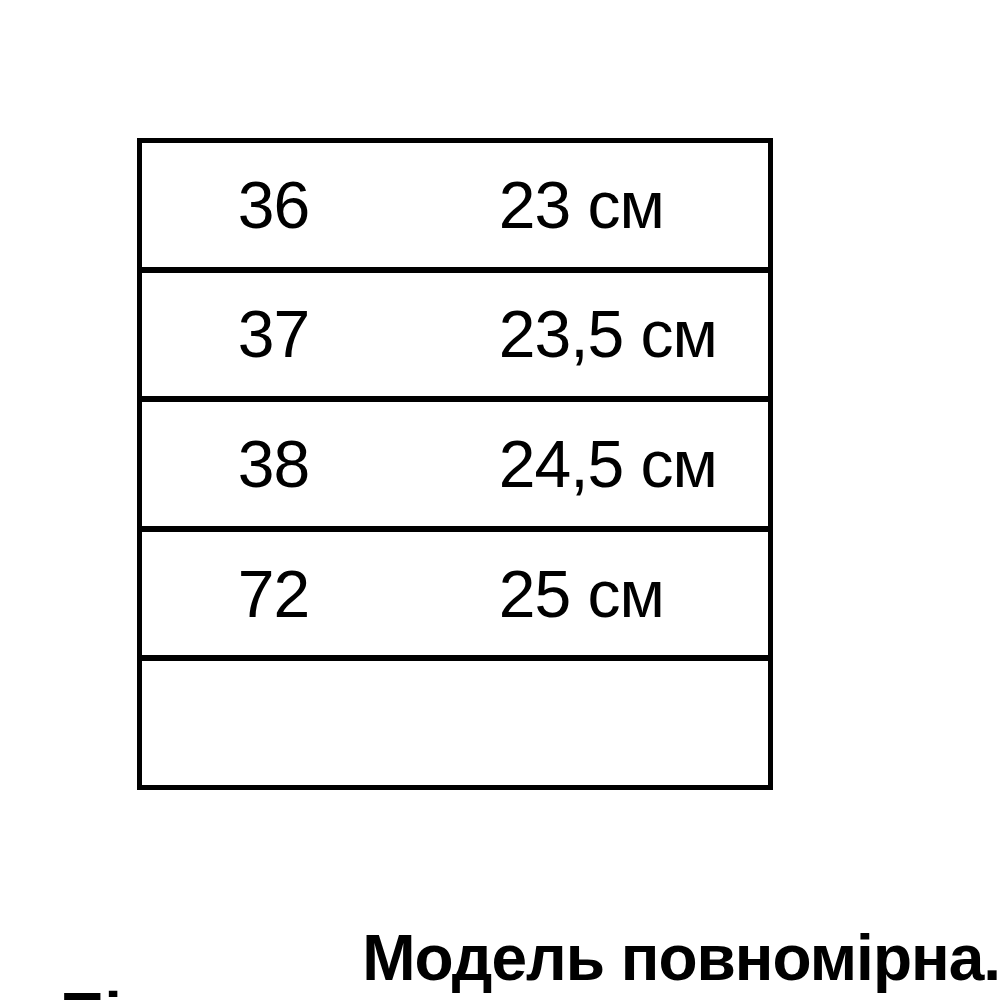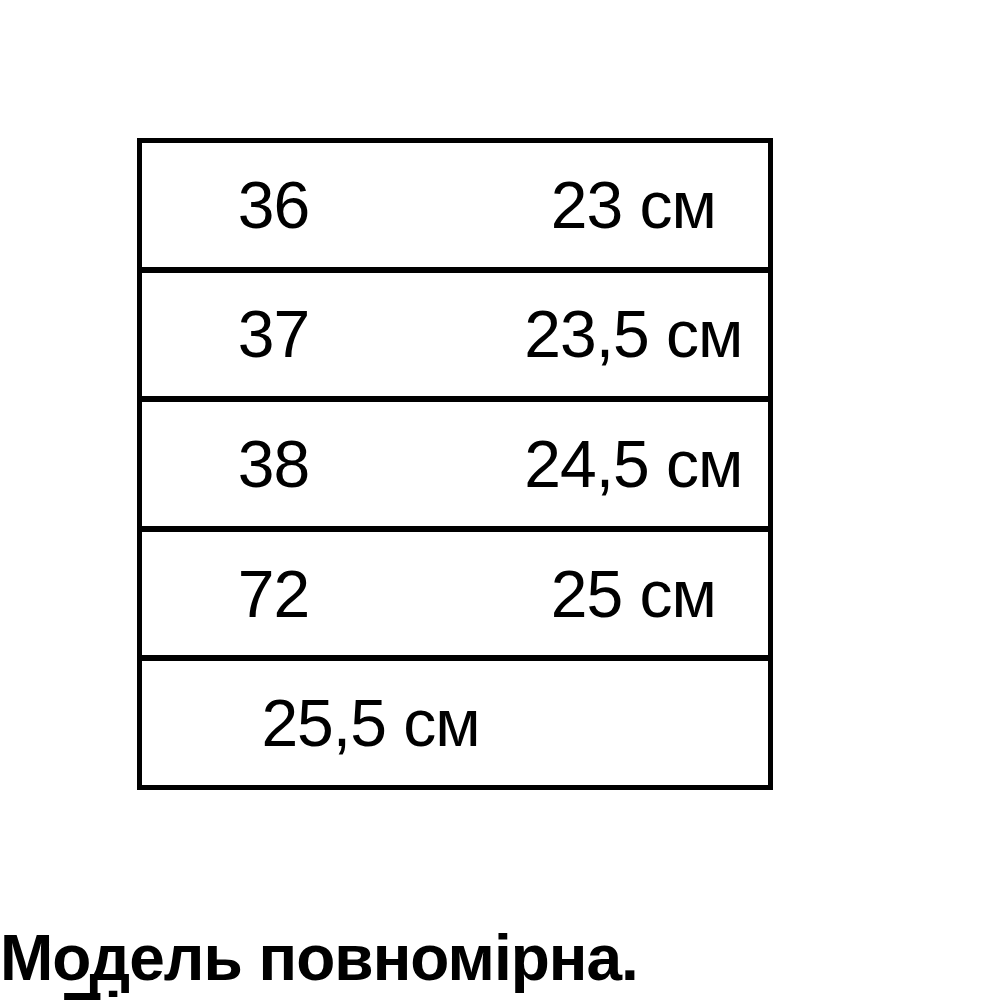--- a/index.html
+++ b/index.html
@@ -41,31 +41,30 @@
   }
   .cell-size {
     width: 42%;
     text-align: center;
   }
   .row-spacer {
     width: 15%;
   }
   .cell-length {
     width: 43%;
-    text-align: center;
     white-space: nowrap;
   }
 
   
   .caption {
     position: absolute;
     left: 0;
     top: 926px;
     width: 100%;
-    text-align: left;
+    text-align: right;
     font-size: 64px;
     font-weight: bold;
     line-height: 1;
     letter-spacing: -1px;
     white-space: nowrap;
   }
 
   
   .cutoff-fragment {
     position: absolute;
@@ -96,19 +95,18 @@
     <div class="row-spacer"></div>
     <div class="cell-length">24,5 см</div>
   </div>
   <div class="size-row">
     <div class="cell-size">72</div>
     <div class="row-spacer"></div>
     <div class="cell-length">25 см</div>
   </div>
   <div class="size-row">
     <div class="row-spacer"></div>
-    <div class="cell-length">25,5 см</div>
   </div>
 </div>
 
 <div class="caption">Модель повномірна.</div>
 
 <div class="cutoff-fragment">Пі</div>
 
 </body></html>

